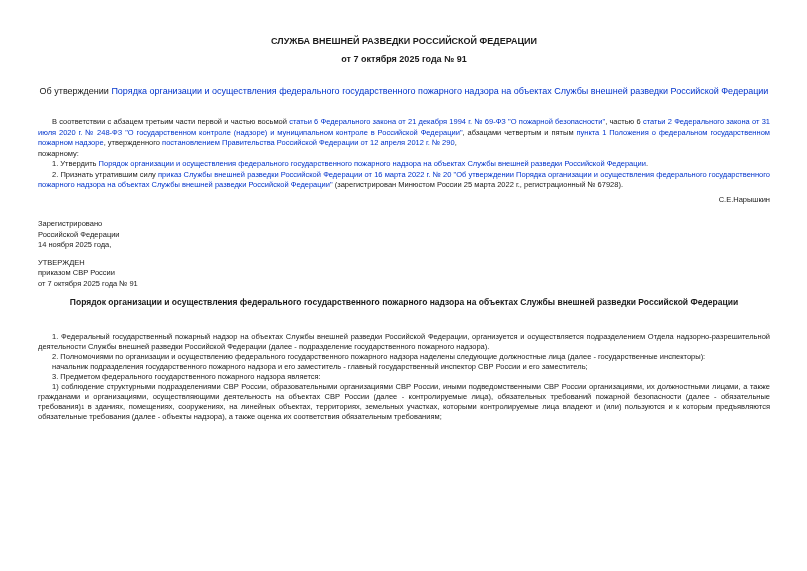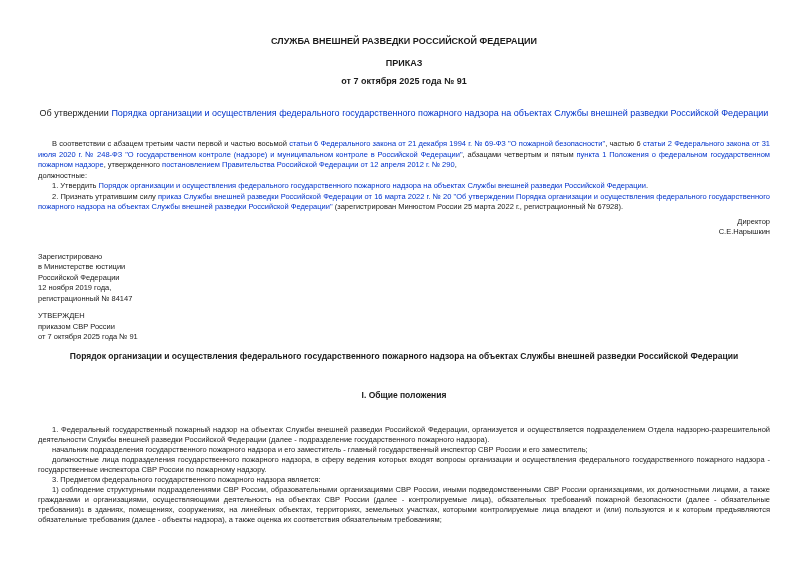--- a/index.html
+++ b/index.html
@@ -31,56 +31,51 @@
   .p-first { margin-top: 24px; }
   .link { color: var(--link, #0033cc); cursor: pointer; }
   .fn { font-size: 5.5px; }
 </style>
 </head>
 <body>
 
 <div class="page">
 
   <div class="h-center">СЛУЖБА ВНЕШНЕЙ РАЗВЕДКИ РОССИЙСКОЙ ФЕДЕРАЦИИ</div>
-  <div class="h-center doc-type">ПРИКАЗ</div>
   <div class="h-center doc-date">от 7 октября 2025 года № 91</div>
 
   <div class="subject"><span>Об утверждении </span><span class="link">Порядка организации и осуществления федерального государственного пожарного надзора на объектах Службы внешней разведки Российской Федерации</span></div>
 
   <div class="body-block preamble">
     <p class="para"><span>В соответствии с абзацем третьим части первой и частью восьмой </span><span class="link">статьи 6 Федерального закона от 21 декабря 1994 г. № 69-ФЗ "О пожарной безопасности"</span><span>, частью 6 </span><span class="link">статьи 2 Федерального закона от 31 июля 2020 г. № 248-ФЗ "О государственном контроле (надзоре) и муниципальном контроле в Российской Федерации"</span><span>, абзацами четвертым и пятым </span><span class="link">пункта 1 Положения о федеральном государственном пожарном надзоре</span><span>, утвержденного </span><span class="link">постановлением Правительства Российской Федерации от 12 апреля 2012 г. № 290</span><span>,</span></p>
-    <p class="para no-indent">должностные:</p>
+    <p class="para no-indent">пожарному:</p>
     <p class="para"><span>1. Утвердить </span><span class="link">Порядок организации и осуществления федерального государственного пожарного надзора на объектах Службы внешней разведки Российской Федерации</span><span>.</span></p>
     <p class="para"><span>2. Признать утратившим силу </span><span class="link">приказ Службы внешней разведки Российской Федерации от 16 марта 2022 г. № 20 "Об утверждении Порядка организации и осуществления федерального государственного пожарного надзора на объектах Службы внешней разведки Российской Федерации"</span><span> (зарегистрирован Минюстом России 25 марта 2022 г., регистрационный № 67928).</span></p>
   </div>
 
   <div class="body-block sig">
-    <div>Директор</div>
     <div>С.Е.Нарышкин</div>
   </div>
 
   <div class="body-block reg">
     <div>Зарегистрировано</div>
-    <div>в Министерстве юстиции</div>
     <div>Российской Федерации</div>
-    <div>12 ноября 2019 года,</div>
-    <div>регистрационный № 84147</div>
+    <div>14 ноября 2025 года,</div>
   </div>
 
   <div class="body-block approval">
     <div>УТВЕРЖДЕН</div>
     <div>приказом СВР России</div>
     <div>от 7 октября 2025 года № 91</div>
   </div>
 
   <div class="annex-title">Порядок организации и осуществления федерального государственного пожарного надзора на объектах Службы внешней разведки Российской Федерации</div>
 
-  <div class="section-h">I. Общие положения</div>
 
   <div class="body-block annex-body">
     <p class="para p-first">1. Федеральный государственный пожарный надзор на объектах Службы внешней разведки Российской Федерации, организуется и осуществляется подразделением Отдела надзорно-разрешительной деятельности Службы внешней разведки Российской Федерации (далее - подразделение государственного пожарного надзора).</p>
+    <p class="para">2. Полномочиями по организации и осуществлению федерального государственного пожарного надзора наделены следующие должностные лица (далее - государственные инспекторы):</p>
     <p class="para">начальник подразделения государственного пожарного надзора и его заместитель - главный государственный инспектор СВР России и его заместитель;</p>
-    <p class="para">должностные лица подразделения государственного пожарного надзора, в сферу ведения которых входят вопросы организации и осуществления федерального государственного пожарного надзора - государственные инспектора СВР России по пожарному надзору.</p>
     <p class="para">3. Предметом федерального государственного пожарного надзора является:</p>
     <p class="para"><span>1) соблюдение структурными подразделениями СВР России, образовательными организациями СВР России, иными подведомственными СВР России организациями, их должностными лицами, а также гражданами и организациями, осуществляющими деятельность на объектах СВР России (далее - контролируемые лица), обязательных требований пожарной безопасности (далее - обязательные требования)</span><span class="fn">1</span><span> в зданиях, помещениях, сооружениях, на линейных объектах, территориях, земельных участках, которыми контролируемые лица владеют и (или) пользуются и к которым предъявляются обязательные требования (далее - объекты надзора), а также оценка их соответствия обязательным требованиям;</span></p>
   </div>
 
 </div>
 
 </body></html>

